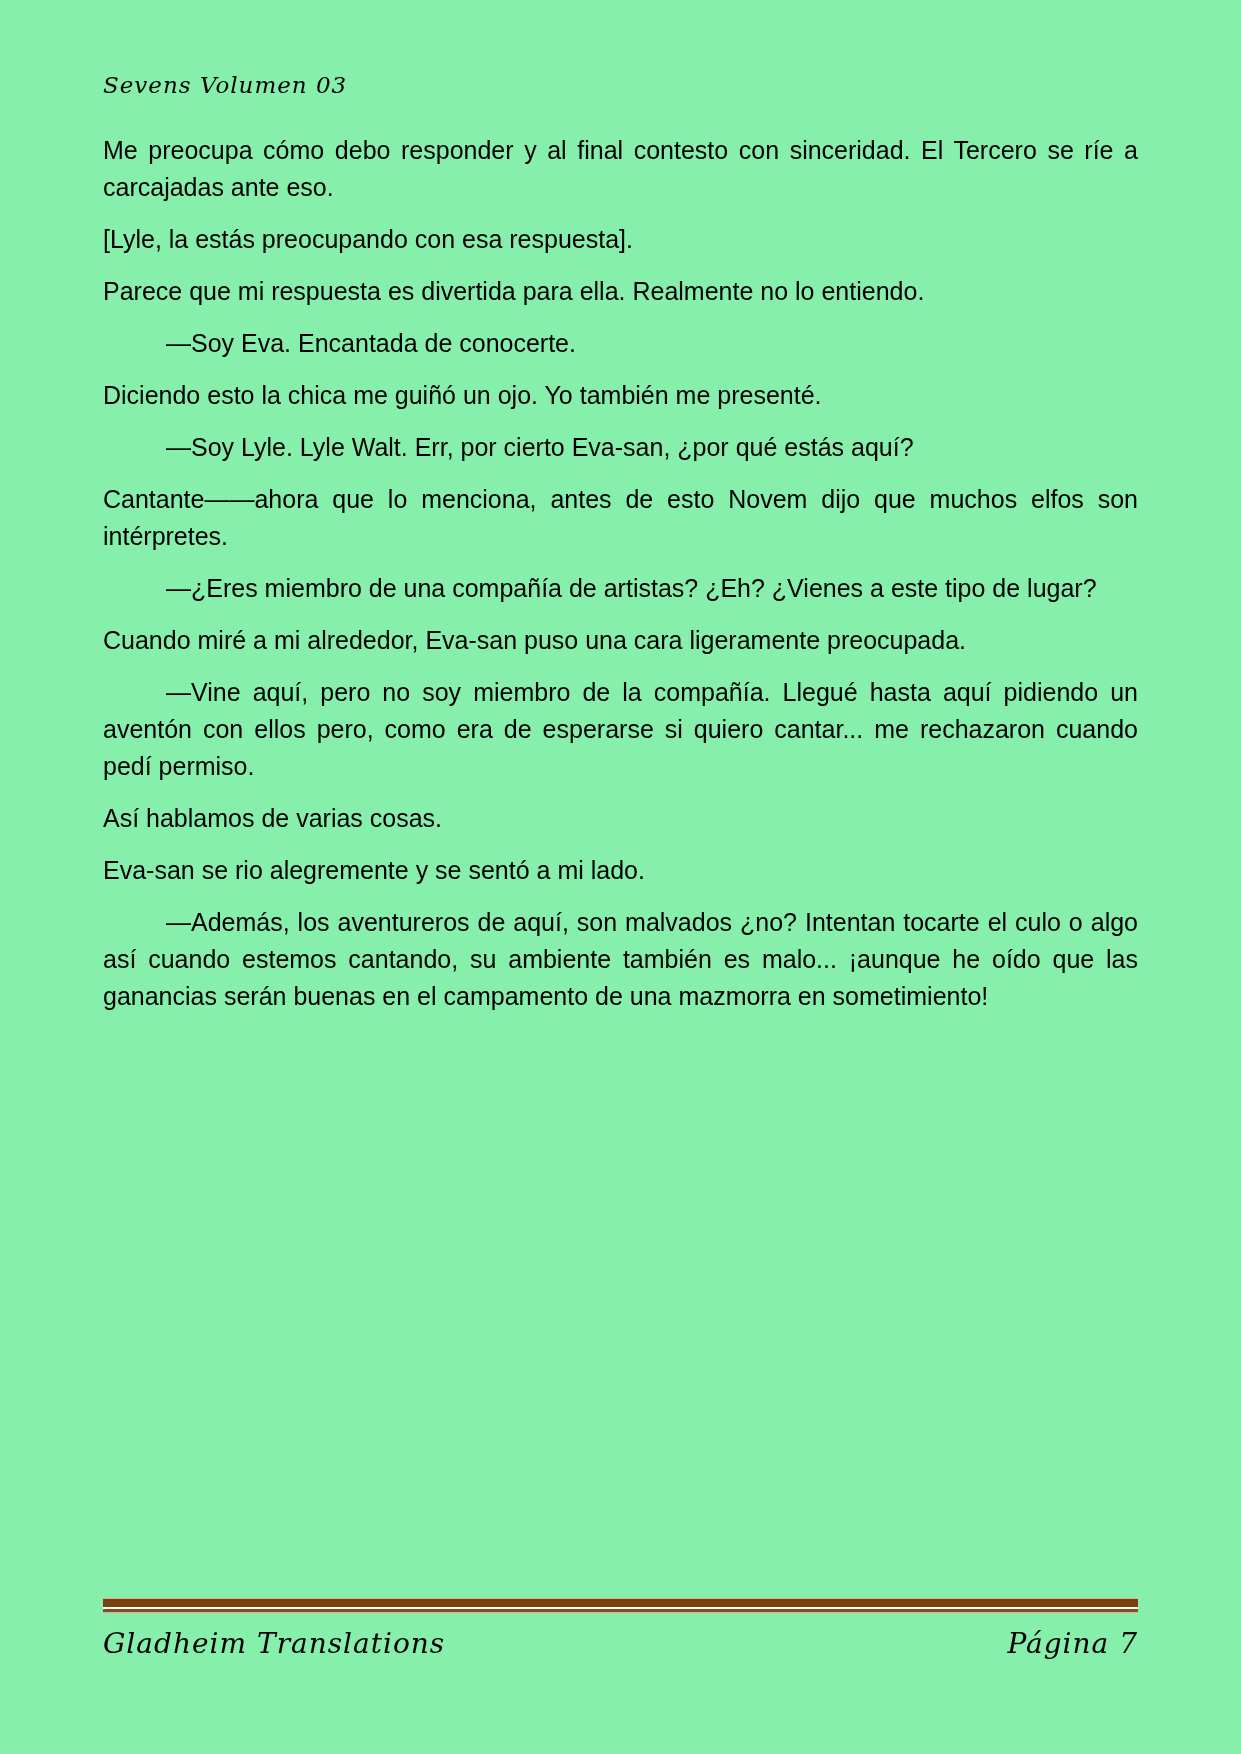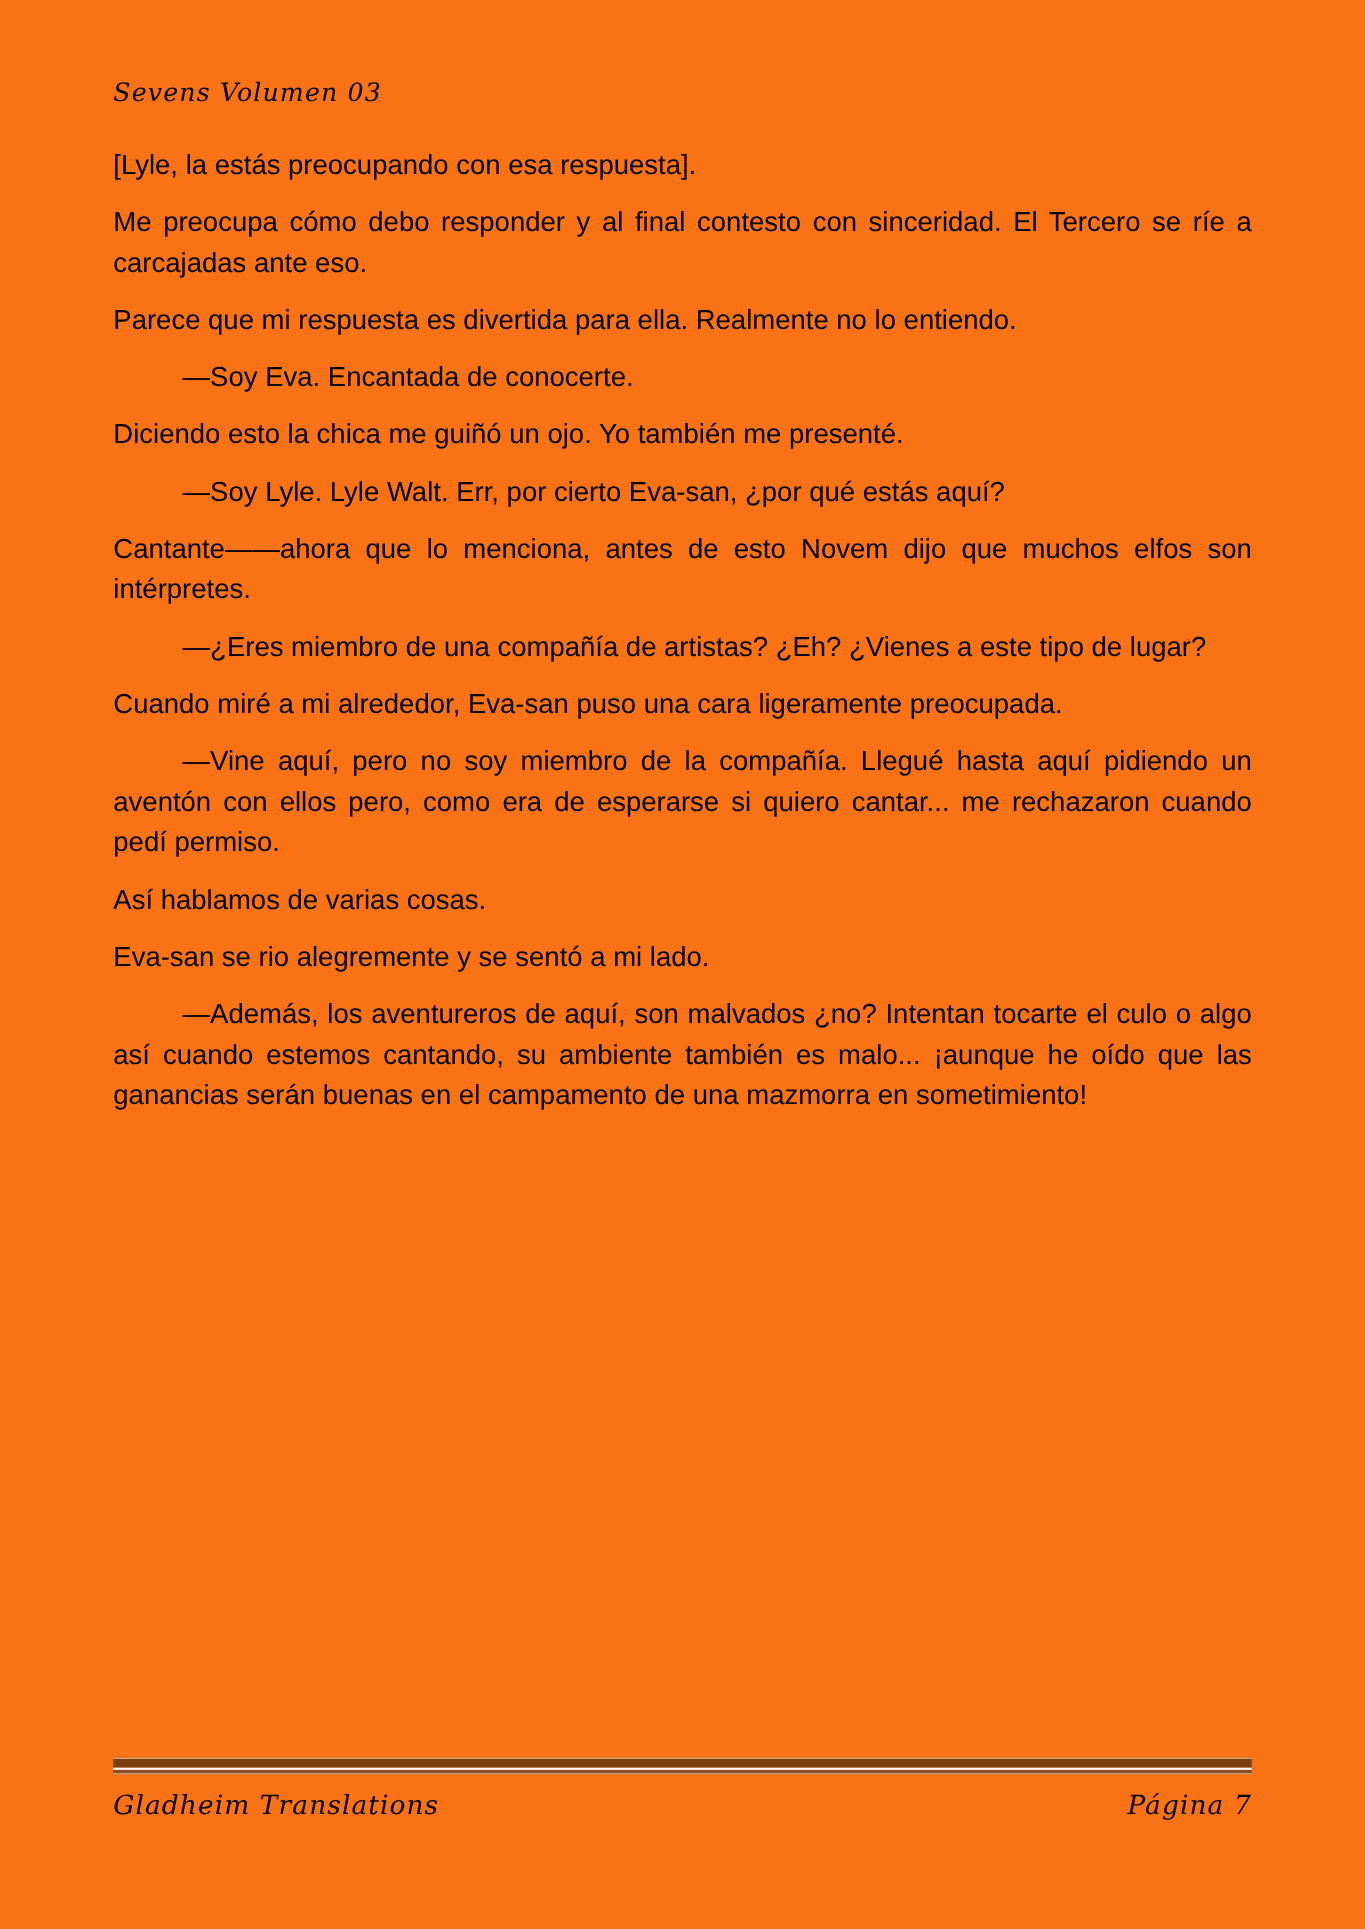--- a/index.html
+++ b/index.html
@@ -11,21 +11,21 @@
     width: 1241px;
     height: 1754px;
     position: relative;
     overflow: hidden;
     font-family: "Liberation Sans", sans-serif;
     color: #000000;
   }
   .page {
     position: absolute;
     inset: 0;
-    background: #f97316;
+    background: #86efac;
   }
   .page-header {
     position: absolute;
     top: 72px;
     left: 103px;
     right: 103px;
     font-family: "DejaVu Serif", serif;
     font-style: italic;
     font-size: 23px;
     letter-spacing: 1px;
@@ -71,37 +71,37 @@
     background: var(--rule-thin, #8a4a22);
     border-bottom: 1px solid var(--rule-edge, #d9b38c);
   }
   .footer-text-row {
     margin-top: 14px;
     display: flex;
     justify-content: space-between;
     align-items: baseline;
     font-family: "DejaVu Serif", serif;
     font-style: italic;
-    font-size: 24px;
+    font-size: 28px;
     letter-spacing: 1px;
     color: #000000;
   }
 </style>
 </head>
 <body>
 
 <div class="page">
 
   <div class="page-header">
     <span>Sevens Volumen 03</span>
   </div>
 
   <div class="content">
+    <p>Me preocupa cómo debo responder y al final contesto con sinceridad. El Tercero se ríe a carcajadas ante eso.</p>
     <p>[Lyle, la estás preocupando con esa respuesta].</p>
-    <p>Me preocupa cómo debo responder y al final contesto con sinceridad. El Tercero se ríe a carcajadas ante eso.</p>
     <p>Parece que mi respuesta es divertida para ella. Realmente no lo entiendo.</p>
     <p class="dialogue">—Soy Eva. Encantada de conocerte.</p>
     <p>Diciendo esto la chica me guiñó un ojo. Yo también me presenté.</p>
     <p class="dialogue">—Soy Lyle. Lyle Walt. Err, por cierto Eva-san, ¿por qué estás aquí?</p>
     <p>Cantante——ahora que lo menciona, antes de esto Novem dijo que muchos elfos son intérpretes.</p>
     <p class="dialogue">—¿Eres miembro de una compañía de artistas? ¿Eh? ¿Vienes a este tipo de lugar?</p>
     <p>Cuando miré a mi alrededor, Eva-san puso una cara ligeramente preocupada.</p>
     <p class="dialogue">—Vine aquí, pero no soy miembro de la compañía. Llegué hasta aquí pidiendo un aventón con ellos pero, como era de esperarse si quiero cantar... me rechazaron cuando pedí permiso.</p>
     <p>Así hablamos de varias cosas.</p>
     <p>Eva-san se rio alegremente y se sentó a mi lado.</p>

